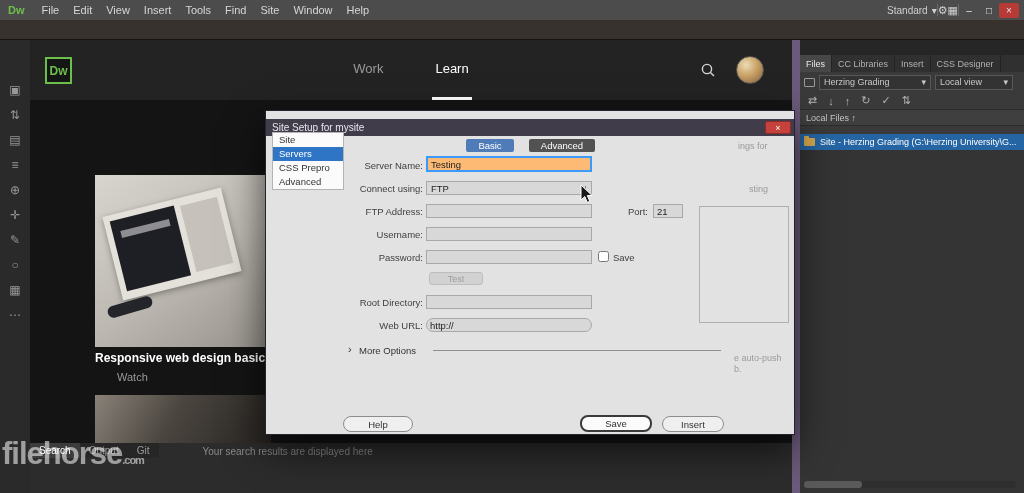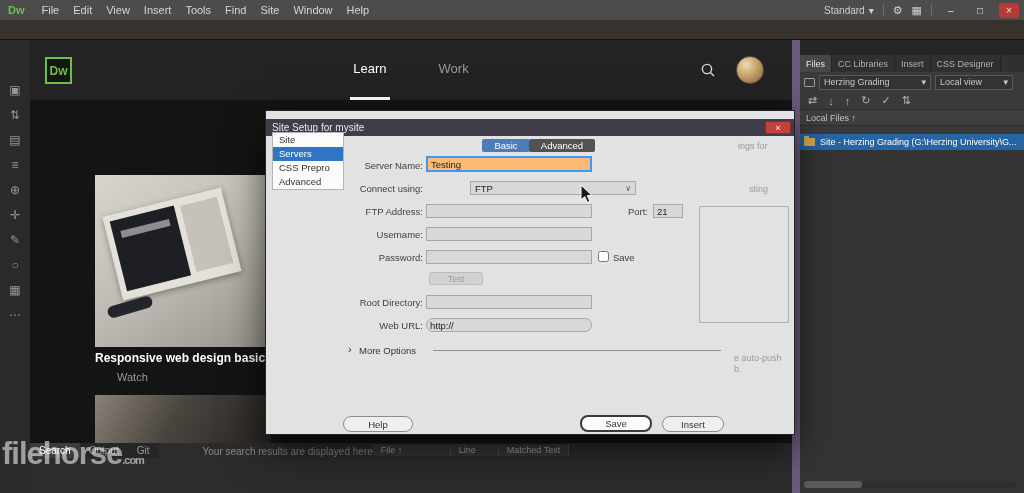--- a/index.html
+++ b/index.html
@@ -3,21 +3,21 @@
 <meta charset="utf-8">
 <style>
   * { margin:0; padding:0; box-sizing:border-box; }
   html,body { background:#4a4a4a; }
   .screen{position:relative;width:1024px;height:493px;background:#1b1b1b;font-family:"Liberation Sans",sans-serif;overflow:hidden;}
 
   
   .menubar{position:absolute;left:0;top:0;width:100%;height:20px;background:#4c4c4c;display:flex;align-items:center;font-size:11px;color:#d6d6d6;z-index:10;}
   .dw-logo{color:#6dbf4b;font-weight:bold;margin:0 10px 0 8px;}
   .menu-item{padding:0 7px;cursor:default;}
-  .menubar-right{margin-left:auto;display:flex;align-items:center;gap:9px;padding-right:5px;}
+  .menubar-right{margin-left:auto;display:flex;align-items:center;padding-right:5px;}
   .workspace{display:flex;gap:4px;align-items:center;font-size:10px;color:#cfcfcf;}
   .mb-divider{width:1px;height:12px;background:#6a6a6a;}
   .mb-icon{font-size:11px;color:#cfcfcf;}
   .winbtn{width:20px;text-align:center;font-size:10px;color:#e3e3e3;height:15px;line-height:15px;}
   .winbtn.close{background:#b63a35;border-radius:2px;}
 
   .topstrip{position:absolute;left:0;top:20px;width:100%;height:20px;background:#37322e;border-bottom:1px solid #141414;}
 
   
   .leftbar{position:absolute;left:0;top:40px;width:30px;height:453px;background:#2a2a2a;display:flex;flex-direction:column;align-items:center;padding-top:44px;gap:13px;z-index:5;}
@@ -81,26 +81,26 @@
   .rp-scroll .thumb{width:58px;height:7px;background:#5a5a5a;border-radius:3px;}
 
   
   .dialog{position:absolute;left:265px;top:110px;width:530px;height:325px;background:#e2e2e2;border:1px solid #26232c;box-shadow:0 14px 36px rgba(0,0,0,.65);z-index:50;font-size:10px;}
   .dlg-title{position:absolute;left:0;top:8px;width:100%;height:17px;background:#413c49;color:#e9e7ee;font-size:10px;display:flex;align-items:center;padding:0 6px;}
   .dlg-close{position:absolute;right:3px;top:2px;width:26px;height:13px;background:#c4413c;border:1px solid #8e2b27;color:#fff;font-size:9px;display:flex;align-items:center;justify-content:center;border-radius:2px;cursor:default;}
   .dlg-cats{position:absolute;left:6px;top:21px;width:72px;background:#fbfbfb;border:1px solid #b4b4b4;}
   .dlg-cat{height:14px;line-height:14px;padding-left:6px;color:#333;font-size:9.5px;white-space:nowrap;overflow:hidden;}
   .dlg-cat.selected{background:#2e76c5;color:#ffffff;}
   .dlg-tab{position:absolute;top:28px;height:13px;line-height:13px;text-align:center;color:#fff;font-size:9.5px;border-radius:2px;}
-  .dlg-tab.basic{left:216px;width:48px;background:#4f7cb8;}
+  .dlg-tab.basic{left:200px;width:48px;background:#4f7cb8;}
   .dlg-tab.adv{left:263px;width:66px;background:#525252;}
   .flabel{position:absolute;left:10px;width:147px;text-align:right;color:#3f3f3f;font-size:9.5px;}
   .finput{position:absolute;height:14px;background:#d8d8d8;border:1px solid #a8a8a8;font-size:9.5px;padding:0 3px;font-family:inherit;color:#222;}
   .finput.focused{background:#fdba74;border:2px solid #3b99fc;height:16px;}
-  .fselect{position:absolute;height:14px;background:#d8d8d8;border:1px solid #a8a8a8;display:flex;align-items:center;justify-content:space-between;padding:0 4px;color:#222;font-size:9.5px;margin-left:44px;}
+  .fselect{position:absolute;height:14px;background:#d8d8d8;border:1px solid #a8a8a8;display:flex;align-items:center;justify-content:space-between;padding:0 4px;color:#222;font-size:9.5px;}
   .sel-chev{color:#555;font-size:8px;}
   .fcheck{position:absolute;width:11px;height:11px;}
   .fcheck-label{position:absolute;color:#3f3f3f;font-size:9.5px;}
   .ftest{position:absolute;left:163px;top:161px;width:54px;height:13px;background:#d2d2d2;border:1px solid #bdbdbd;border-radius:3px;color:#9e9e9e;font-size:9px;font-family:inherit;}
   .more-chev{position:absolute;left:82px;top:233px;color:#333;font-size:11px;line-height:11px;}
   .more-label{position:absolute;left:93px;top:234px;color:#333;font-size:9.5px;}
   .more-line{position:absolute;left:167px;top:239px;width:288px;height:1px;background:#8f8f8f;}
   .ghost{position:absolute;color:#9a9a9a;font-size:9px;white-space:nowrap;}
   .ghost-box{position:absolute;left:433px;top:95px;width:90px;height:117px;border:1px solid #b0b0b0;}
   .dbtn{position:absolute;height:16px;border-radius:8px;background:#efefef;border:1px solid #8c8c8c;font-size:9.5px;color:#333;font-family:inherit;}
@@ -150,22 +150,22 @@
     <span class="lt-icon">✛</span>
     <span class="lt-icon">✎</span>
     <span class="lt-icon">○</span>
     <span class="lt-icon">▦</span>
     <span class="lt-icon">⋯</span>
   </div>
 
   <div class="hero">
     <span class="dw-square">Dw</span>
     <div class="hero-tabs">
+      <span class="hero-tab">Work</span>
       <span class="hero-tab active">Learn</span>
-      <span class="hero-tab">Work</span>
     </div>
     <svg class="hero-search" width="16" height="16" viewBox="0 0 16 16">
       <circle cx="7" cy="7" r="4.6" fill="none" stroke="#d8d8d8" stroke-width="1.4"></circle>
       <line x1="10.4" y1="10.4" x2="14" y2="14" stroke="#d8d8d8" stroke-width="1.4"></line>
     </svg>
     <span class="avatar"></span>
   </div>
 
   <div class="content">
     <div class="thumb1">
@@ -183,25 +183,20 @@
     <div class="thumb2"></div>
   </div>
 
   <div class="statusbar">
     <div class="sb-tabs">
       <span class="sb-tab active">Search</span>
       <span class="sb-tab">Output</span>
       <span class="sb-tab">Git</span>
     </div>
     <div class="sb-msg">Your search results are displayed here</div>
-    <div class="sb-cols">
-      <span class="sb-col c1">File ↑</span>
-      <span class="sb-col c2">Line</span>
-      <span class="sb-col">Matched Text</span>
-    </div>
   </div>
 
   <div class="watermark">
     <span>filehorse</span><span class="wm-suffix">.com</span>
   </div>
 
   <div class="purple-strip"></div>
 
   <div class="rightpanel">
     <div class="rp-top"></div>

